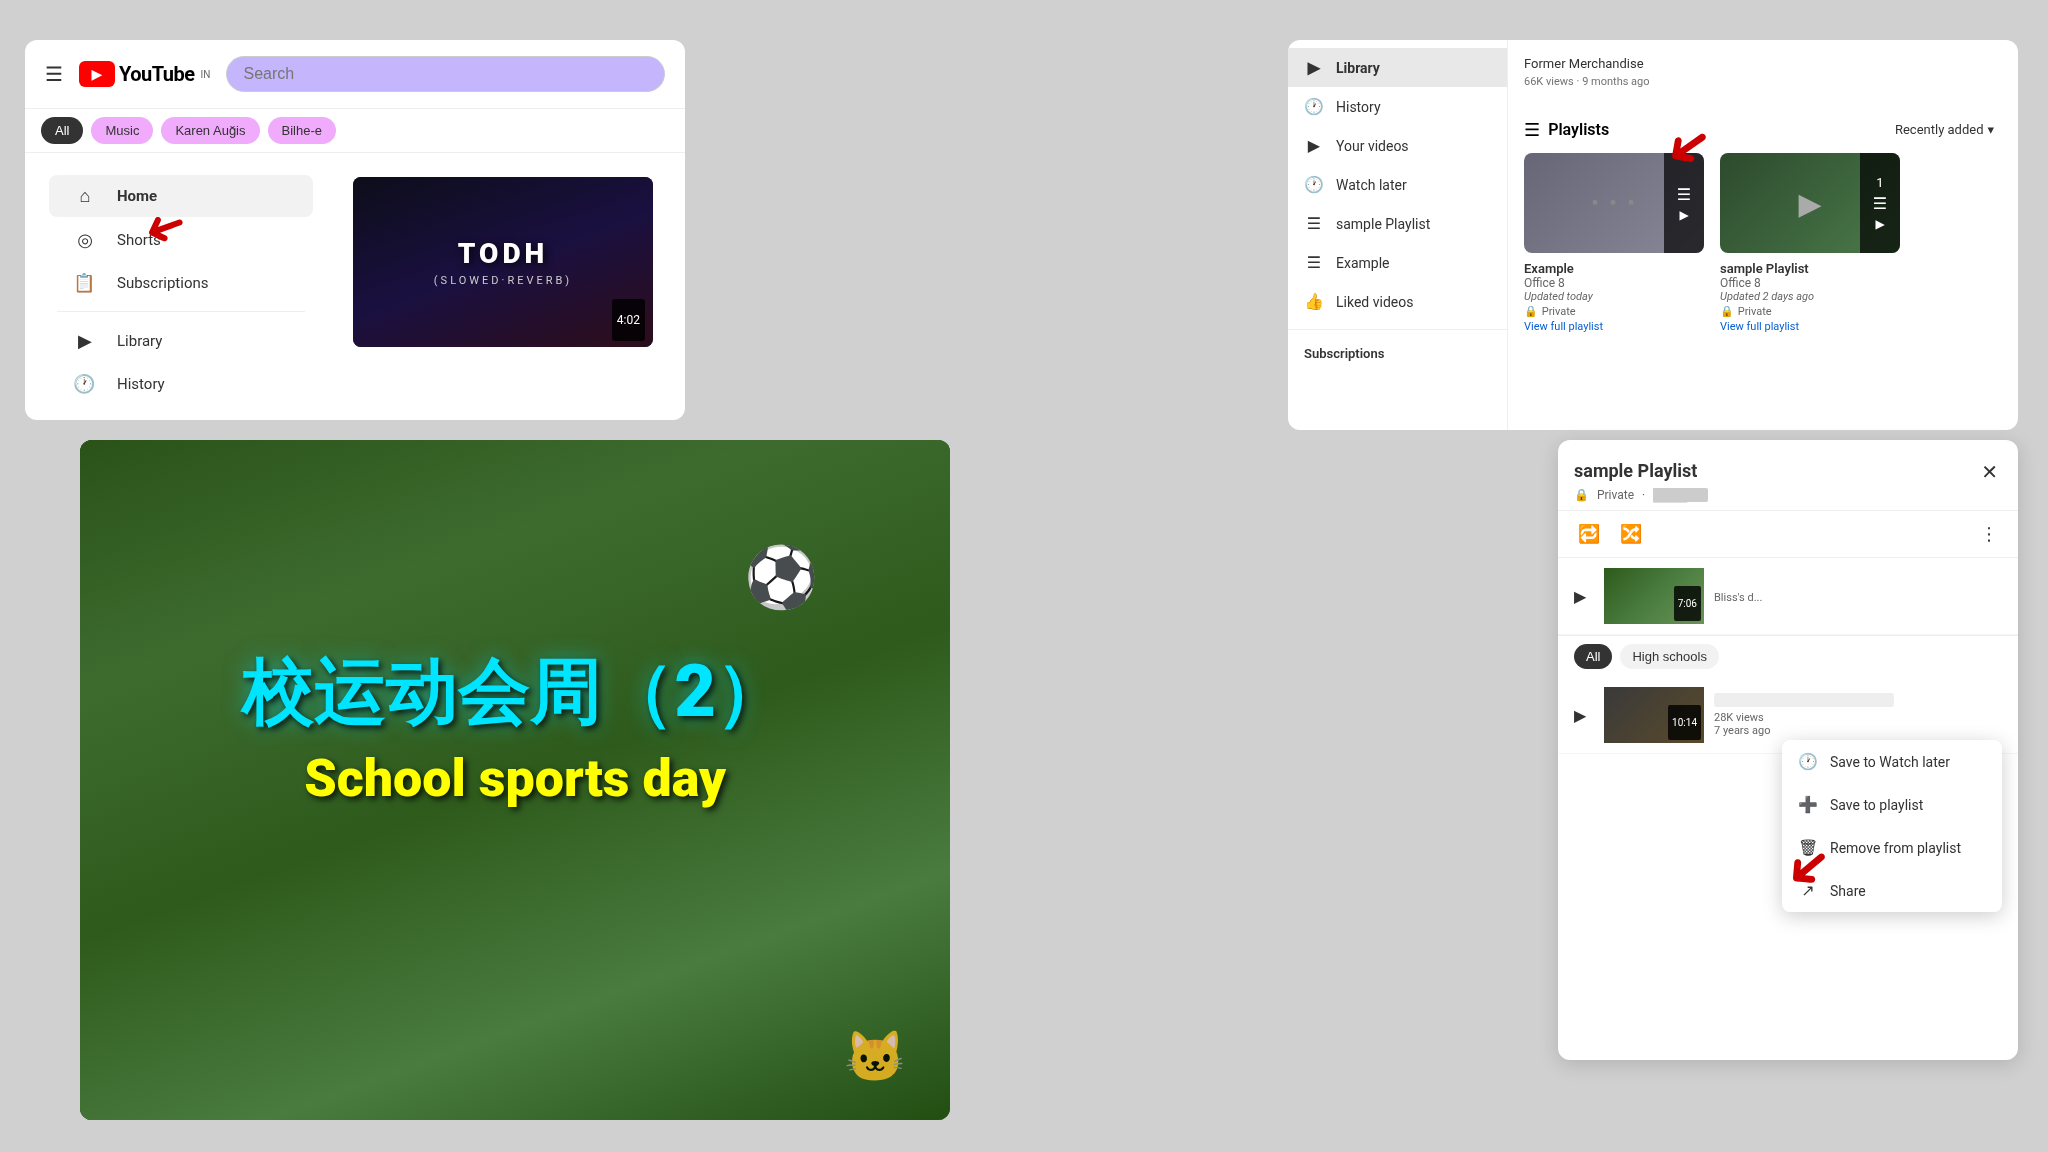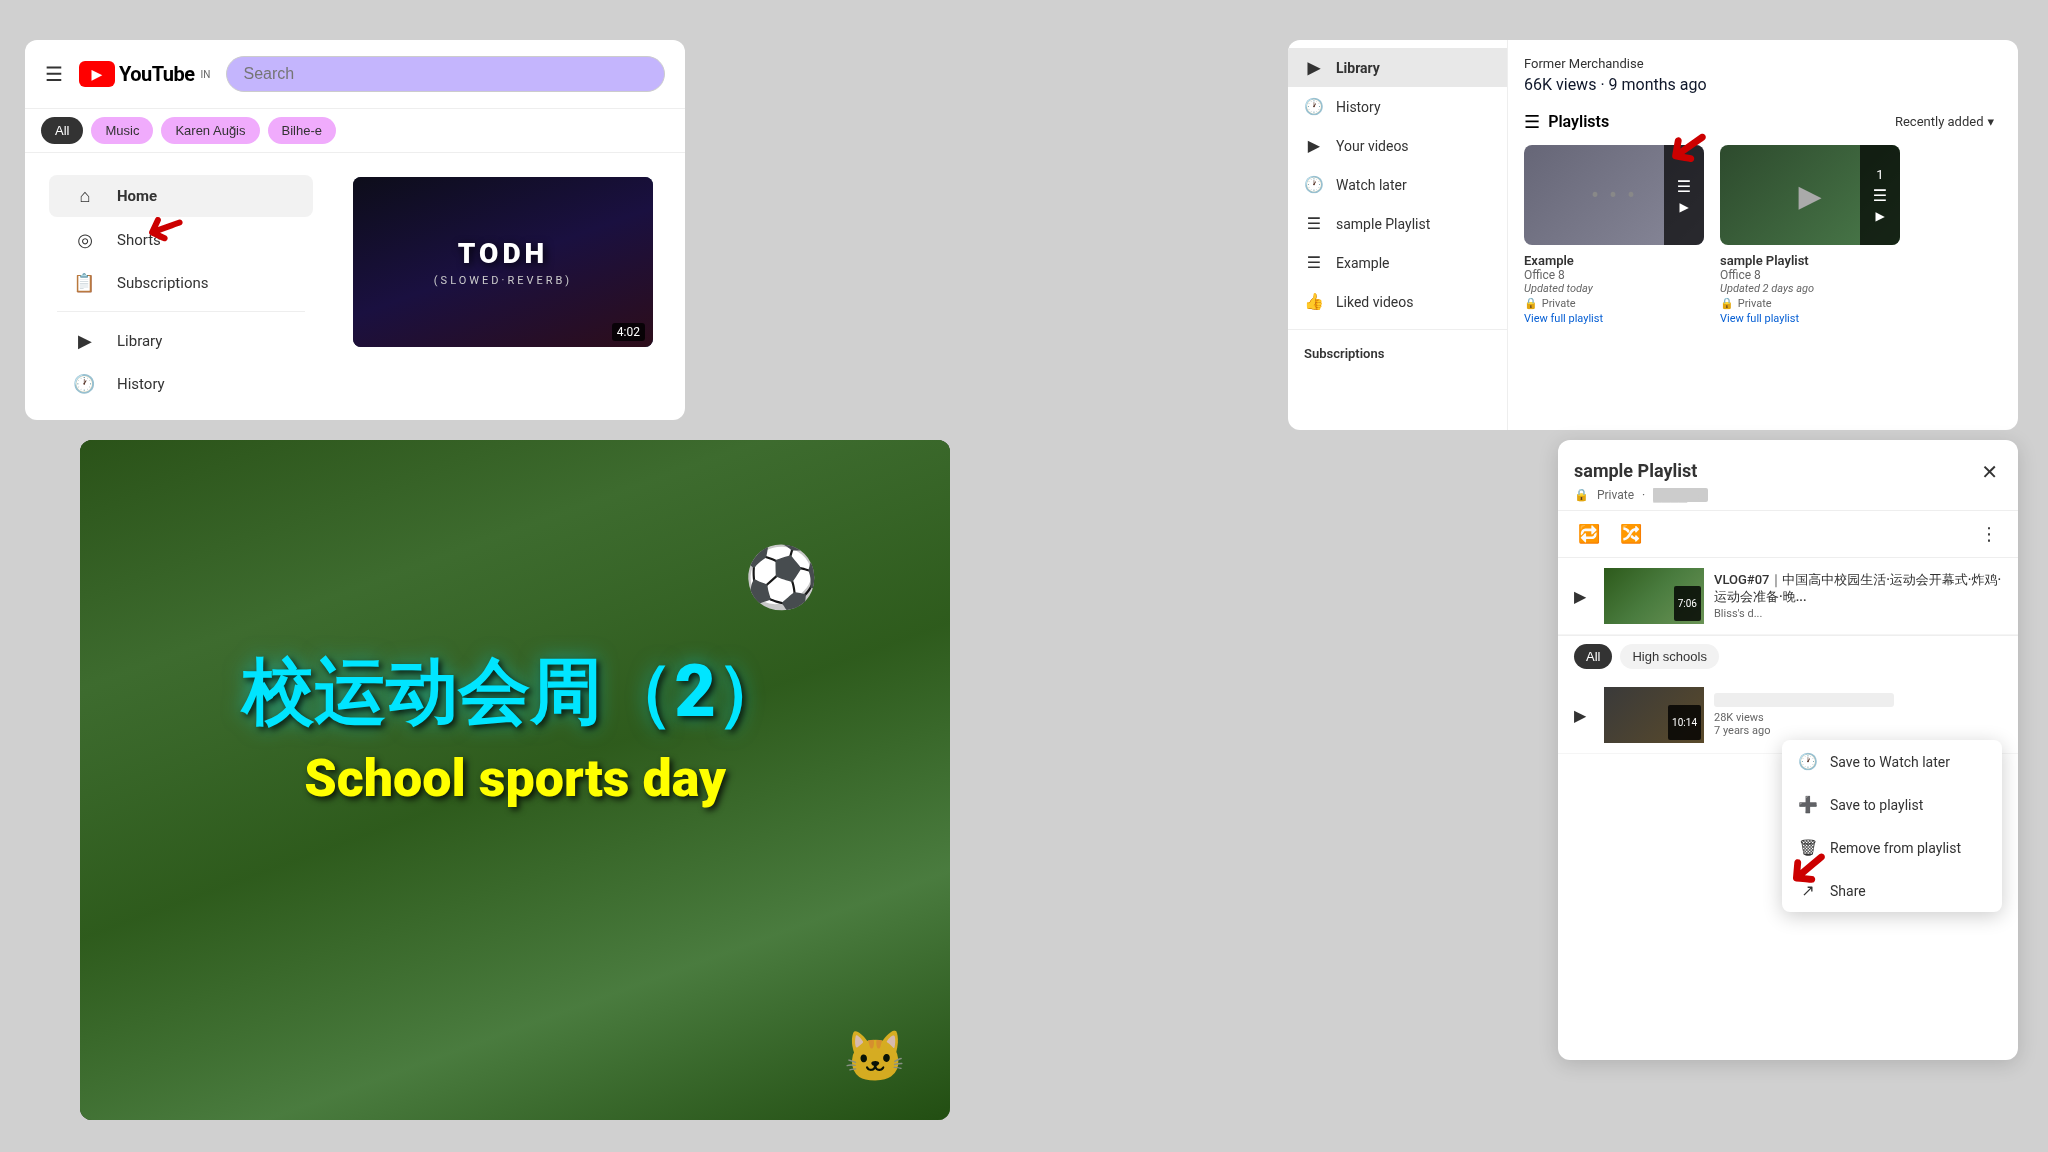--- a/index.html
+++ b/index.html
@@ -215,23 +215,23 @@
       overflow: hidden;
     }
 
     .channel-info {
       font-size: 13px;
       color: #333;
       margin-bottom: 4px;
     }
 
     .channel-meta {
-      font-size: 16px;
-      color: #0f172a;
-      margin-bottom: 16px;
+      font-size: 11px;
+      color: #737373;
+      margin-bottom: 30px;
     }
 
     .playlists-header {
       display: flex;
       align-items: center;
       gap: 8px;
       margin-bottom: 12px;
     }
 
     .playlists-title {
@@ -662,21 +662,21 @@
         <span>Your videos</span>
       </div>
     </div>
 
     <div class="video-thumb-area">
       <div style="width:100%;height:100%;background:linear-gradient(160deg,#0d0d1a,#1a1040,#2d0d1a); position:relative; display:flex; align-items:center; justify-content:center;">
         <div style="text-align:center;">
           <div style="color:white; font-size:28px; font-weight:900; letter-spacing:4px; text-shadow:2px 2px 8px rgba(0,0,0,0.9);">TODH</div>
           <div style="color:#ccc; font-size:11px; letter-spacing:3px; margin-top:4px;">(SLOWED·REVERB)</div>
         </div>
-        <div style="position:absolute;bottom:6px;right:8px;background:rgba(0,0,0,0.8);color:white;font-size:12px;padding:2px 5px;border-radius:3px;">4:02</div>
+        <div style="position:absolute;bottom:6px;right:8px;background:rgba(0,0,0,0.8);color:white;font-size:12px;padding:14px 5px;border-radius:3px;">4:02</div>
       </div>
     </div>
   </div>
 </div>
 
 <div style="position:absolute; top:200px; left:145px; color:#cc0000; font-size:50px; transform:rotate(160deg); pointer-events:none; z-index:10;">➜</div>
 
 <div class="panel-top-right">
 
   <div class="library-dropdown">
@@ -812,21 +812,20 @@
     <button class="control-btn more-btn">⋮</button>
   </div>
 
   <div class="playlist-video-item">
     <span class="play-icon-small">▶</span>
     <div class="video-thumb-small">
       <div style="width:100%;height:100%;background:linear-gradient(135deg,#2d5a1b,#4a7c3f,#6b9456);"></div>
       <div class="video-duration-small">7:06</div>
     </div>
     <div class="video-info-small">
-      <div class="video-title-small">VLOG#07｜中国高中校园生活·运动会开幕式·炸鸡·运动会准备·晚...</div>
       <div class="video-channel-small">Bliss's d...</div>
     </div>
   </div>
 
   <div class="bottom-filter-bar">
     <button class="filter-chip-small active">All</button>
     <button class="filter-chip-small inactive">High schools</button>
   </div>
 
   <div class="playlist-video-item">

